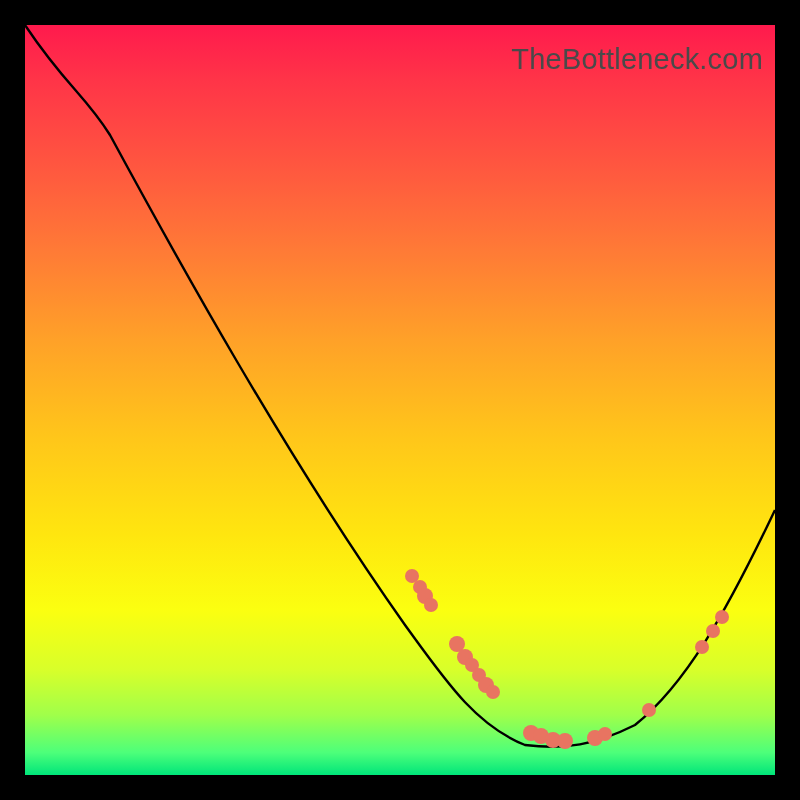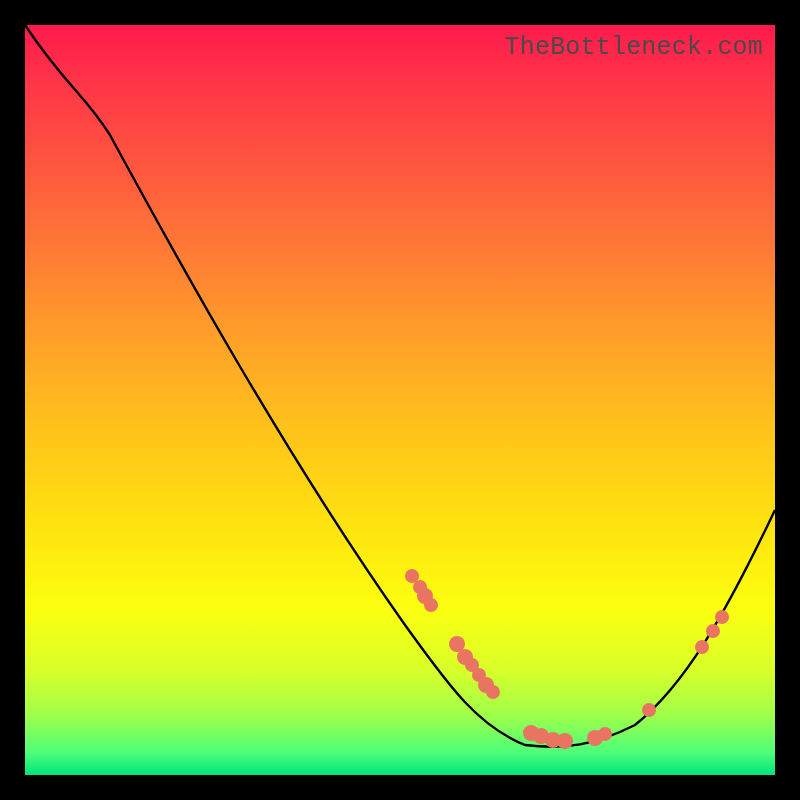--- a/index.html
+++ b/index.html
@@ -27,28 +27,28 @@
       #ffe60f 68%,
       #fbff10 78%,
       #d8ff2a 86%,
       #a0ff4a 92%,
       #4dff7a 97%,
       #00e57a 100%
     );
   }
   .watermark {
     position: absolute;
-    top: 8px;
+    top: 18px;
     right: 12px;
     color: #4a4a4a;
-    font-size: 25px;
+    font-size: 29px;
     font-weight: 500;
     letter-spacing: 0.2px;
     user-select: none;
-    font-family: Liberation Mono, monospace;
+    font-family: Liberation Sans, sans-serif;
   }
   svg.plot {
     position: absolute;
     left: 0;
     top: 0;
     width: 750px;
     height: 750px;
   }
 </style>
 </head>

